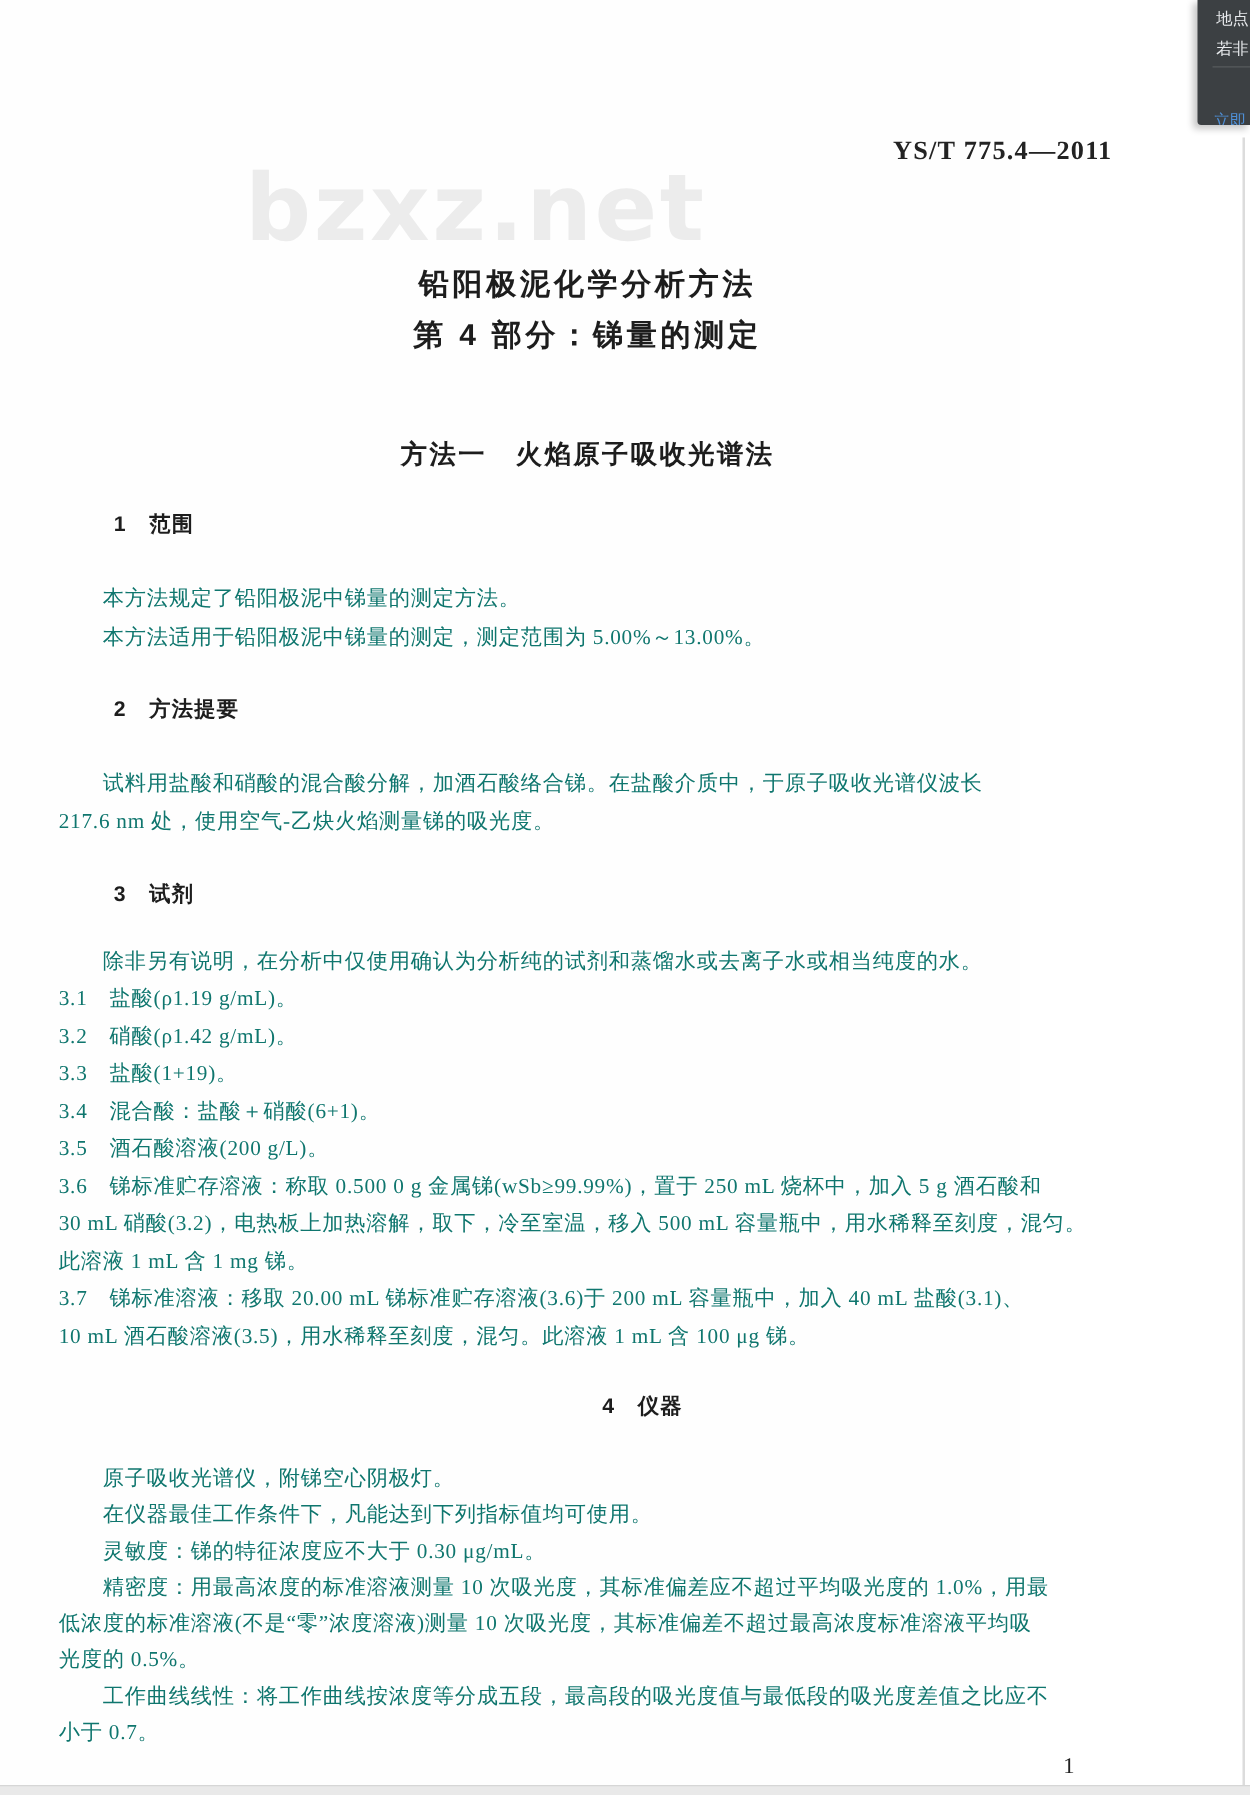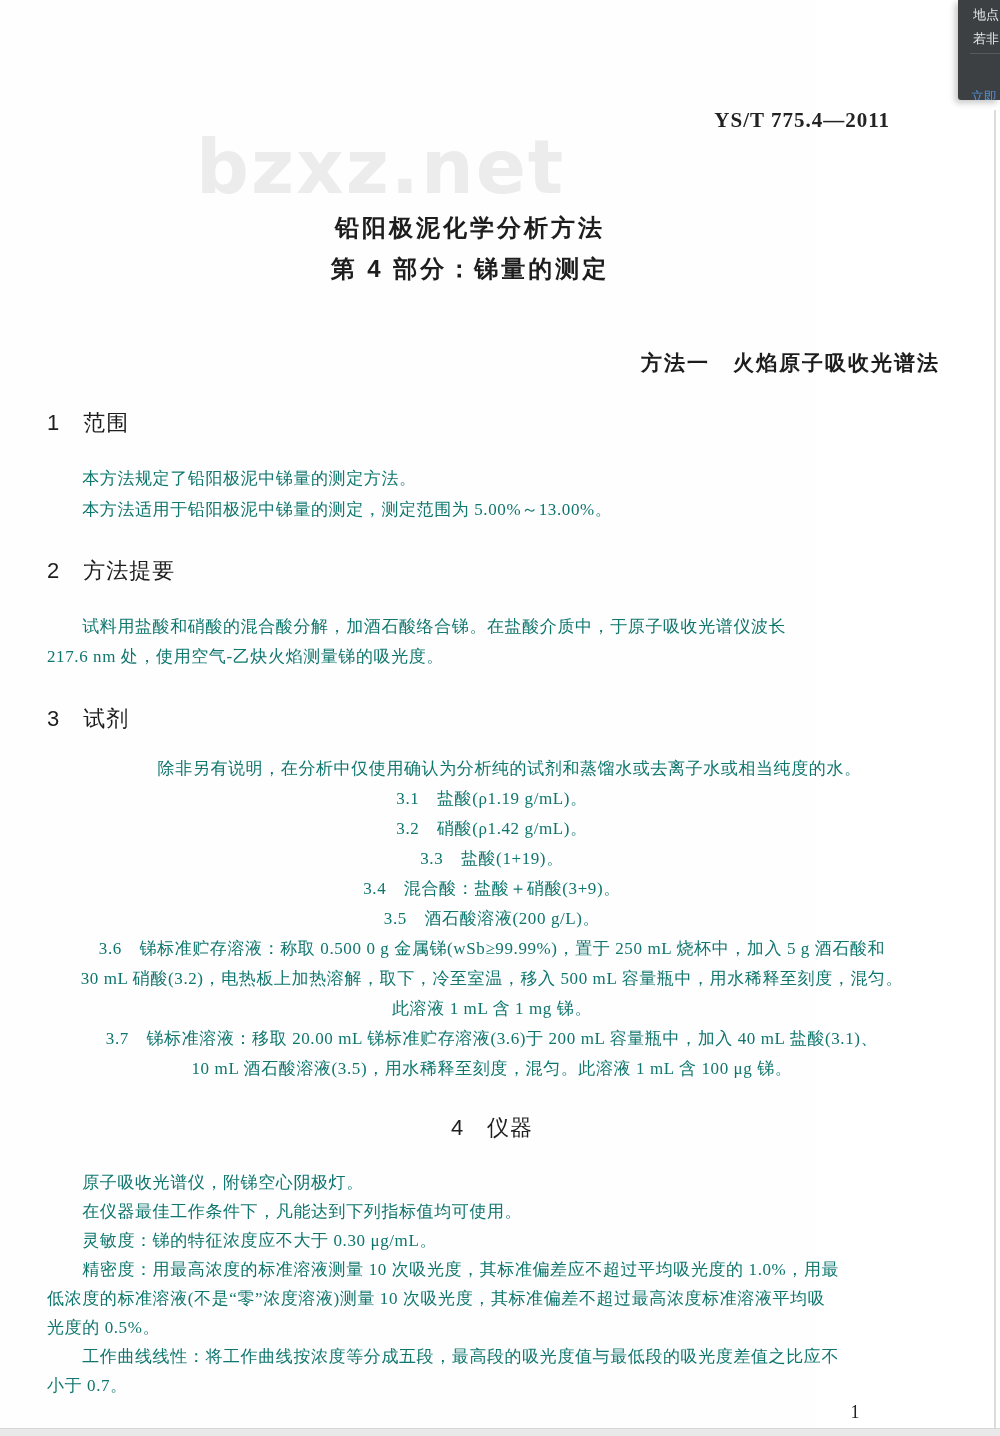--- a/index.html
+++ b/index.html
@@ -24,29 +24,29 @@
     font-family:"Liberation Serif","DejaVu Serif",serif;
   }
 
   .title-wrap{position:absolute;left:0;top:207px;width:940px;text-align:center;}
   .title-line{
     font-family:"Liberation Sans","DejaVu Sans",sans-serif;
     font-size:24px;font-weight:bold;line-height:41px;letter-spacing:3px;color:#1d1d1d;
   }
 
   .method-heading{
-    position:absolute;left:0;top:349px;width:940px;text-align:right;
+    position:absolute;left:0;top:349px;width:940px;text-align:center;
     font-family:"Liberation Sans","DejaVu Sans",sans-serif;
     font-size:21px;font-weight:bold;letter-spacing:2px;color:#1d1d1d;
   }
 
   .section{position:absolute;left:47px;width:890px;}
   .sec-heading{
     font-family:"Liberation Sans","DejaVu Sans",sans-serif;
-    font-size:22px;font-weight:normal;letter-spacing:1px;color:#1d1d1d;
+    font-size:17px;font-weight:bold;letter-spacing:1px;color:#1d1d1d;margin-left:44px;
   }
   .sec-lines{position:absolute;left:47px;width:890px;}
   .doc-line{
     font-size:17px;letter-spacing:0.6px;color:#0f766e;
     white-space:pre;
   }
   .lh31 .doc-line{line-height:31px;height:31px;}
   .lh30 .doc-line{line-height:30px;height:30px;}
   .lh29 .doc-line{line-height:29px;height:29px;}
 
@@ -112,26 +112,26 @@
     <div class="sec-heading">2　方法提要</div>
   </div>
   <div class="sec-lines lh30" style="top:612px;">
     <div class="doc-line">　　试料用盐酸和硝酸的混合酸分解，加酒石酸络合锑。在盐酸介质中，于原子吸收光谱仪波长</div>
     <div class="doc-line">217.6 nm 处，使用空气-乙炔火焰测量锑的吸光度。</div>
   </div>
 
   <div class="section" style="top:704px;">
     <div class="sec-heading">3　试剂</div>
   </div>
-  <div class="sec-lines lh30" style="top:754px;text-align:center;">
+  <div class="sec-lines lh30" style="top:754px;">
     <div class="doc-line">　　除非另有说明，在分析中仅使用确认为分析纯的试剂和蒸馏水或去离子水或相当纯度的水。</div>
     <div class="doc-line">3.1　盐酸(ρ1.19 g/mL)。</div>
     <div class="doc-line">3.2　硝酸(ρ1.42 g/mL)。</div>
     <div class="doc-line">3.3　盐酸(1+19)。</div>
-    <div class="doc-line">3.4　混合酸：盐酸＋硝酸(3+9)。</div>
+    <div class="doc-line">3.4　混合酸：盐酸＋硝酸(6+1)。</div>
     <div class="doc-line">3.5　酒石酸溶液(200 g/L)。</div>
     <div class="doc-line">3.6　锑标准贮存溶液：称取 0.500 0 g 金属锑(wSb≥99.99%)，置于 250 mL 烧杯中，加入 5 g 酒石酸和</div>
     <div class="doc-line">30 mL 硝酸(3.2)，电热板上加热溶解，取下，冷至室温，移入 500 mL 容量瓶中，用水稀释至刻度，混匀。</div>
     <div class="doc-line">此溶液 1 mL 含 1 mg 锑。</div>
     <div class="doc-line">3.7　锑标准溶液：移取 20.00 mL 锑标准贮存溶液(3.6)于 200 mL 容量瓶中，加入 40 mL 盐酸(3.1)、</div>
     <div class="doc-line">10 mL 酒石酸溶液(3.5)，用水稀释至刻度，混匀。此溶液 1 mL 含 100 μg 锑。</div>
   </div>
 
   <div class="section" style="top:1113px;text-align:center;">
     <div class="sec-heading">4　仪器</div>

